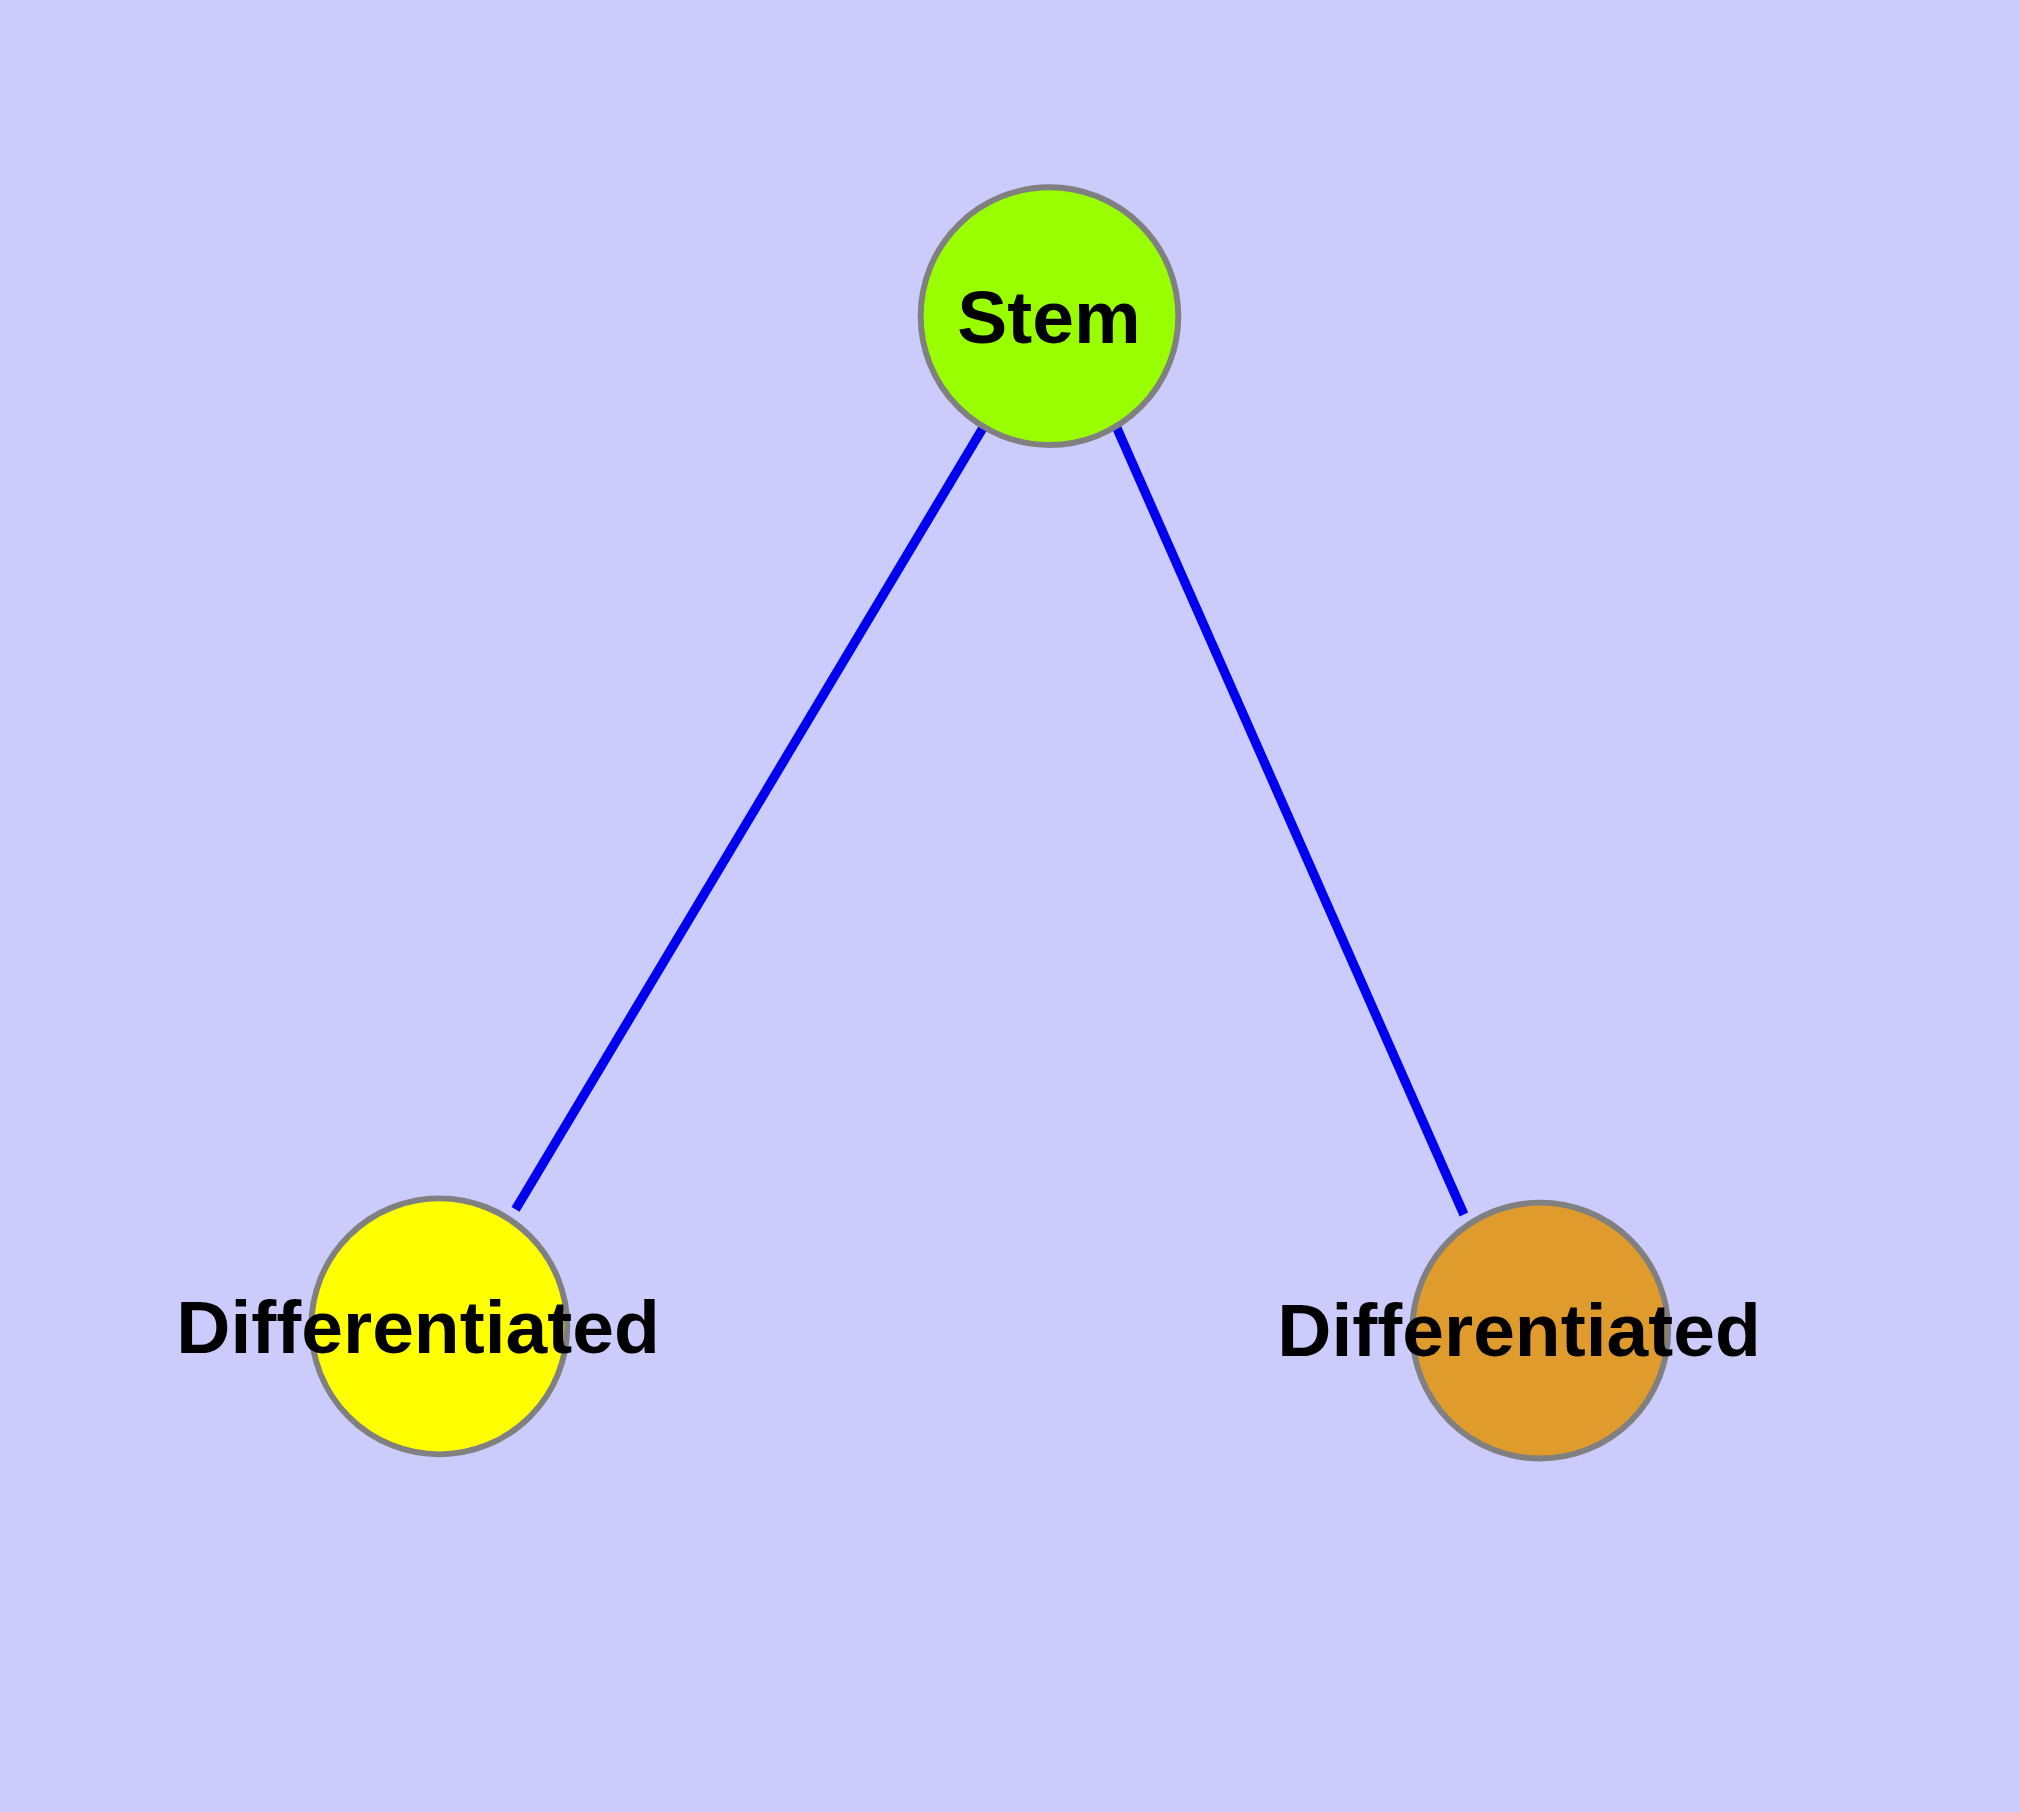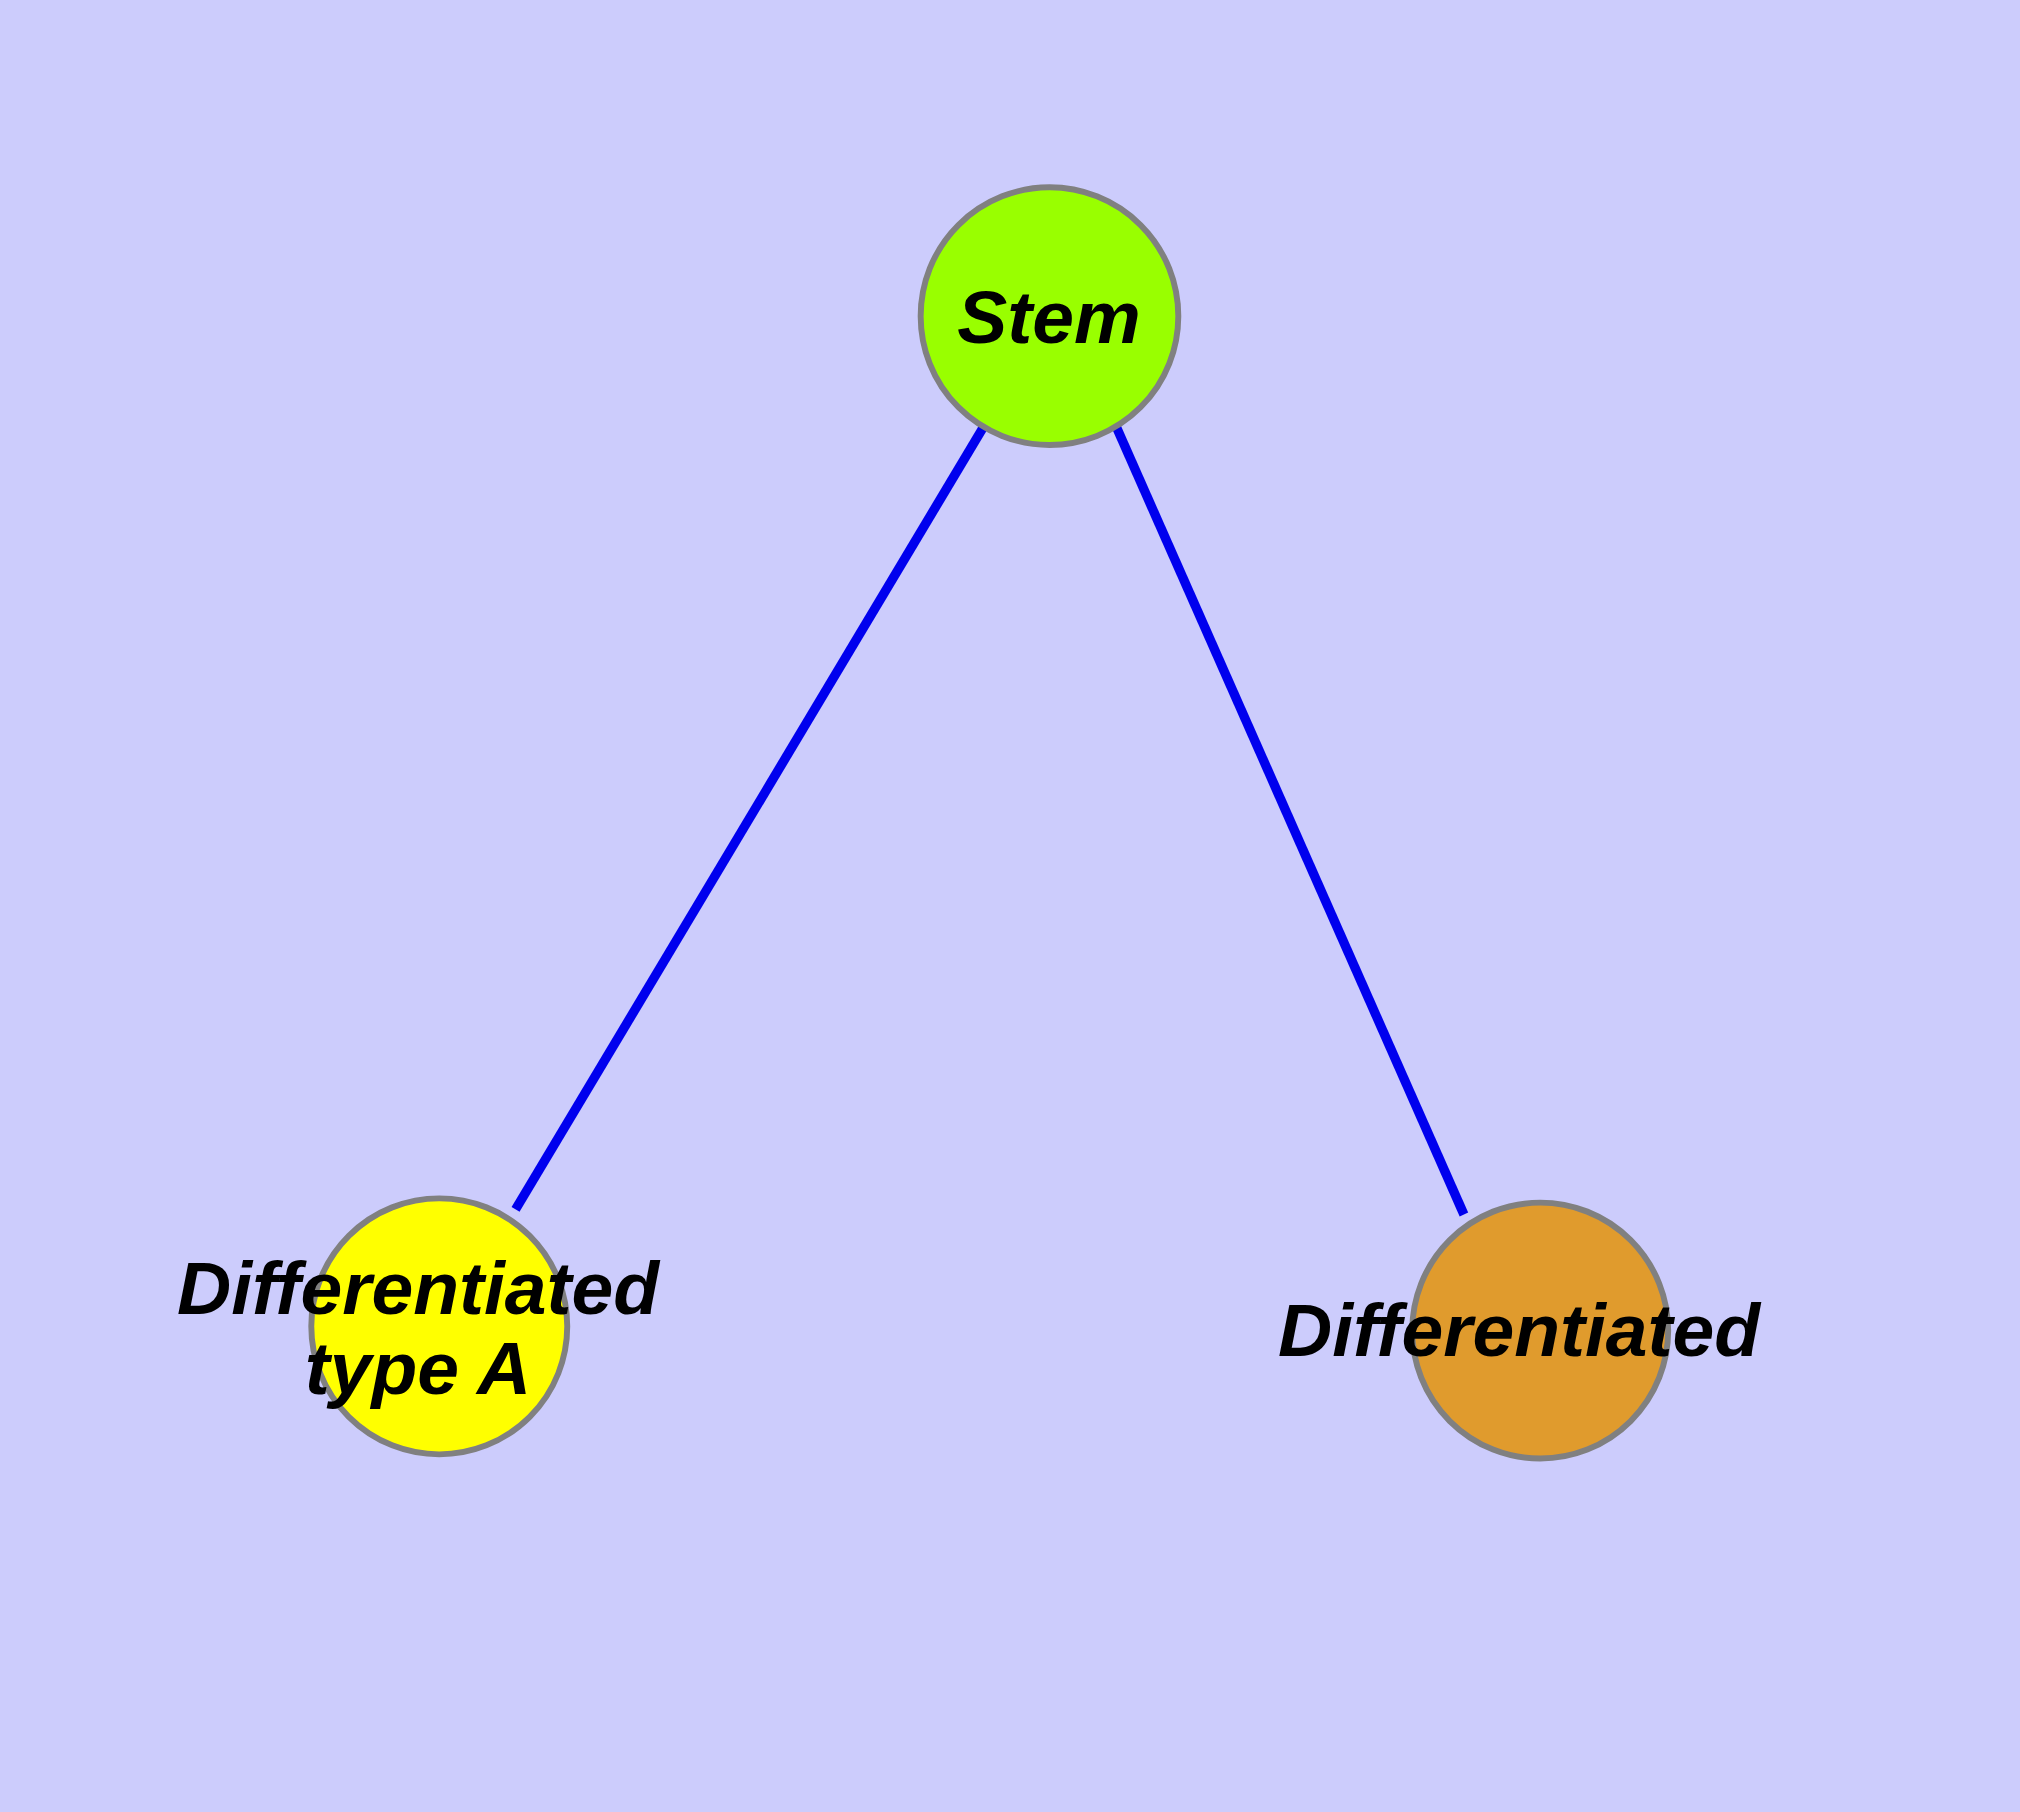--- a/index.html
+++ b/index.html
@@ -32,21 +32,20 @@
   }
   .node-label {
     position: absolute;
     text-align: center;
     font-weight: bold;
     color: #000000;
     line-height: 1.06;
     white-space: pre;
     pointer-events: none;
     transform: translate(-50%, -50%);
-    font-style: italic;
   }
   .label-stem {
     font-size: 75px;
     left: 1049px;
     top: 318px;
   }
   .label-typea {
     font-size: 75px;
     left: 418px;
     top: 1328px;
@@ -71,18 +70,18 @@
     </g>
     <g>
       <circle cx="1238" cy="373" r="152" fill="#99ff00" stroke="#808080" stroke-width="7"></circle>
       <circle cx="518" cy="1565" r="151" fill="#ffff00" stroke="#808080" stroke-width="7"></circle>
       <circle cx="1817" cy="1570" r="151" fill="#e09b2d" stroke="#808080" stroke-width="7"></circle>
     </g>
   </svg>
 
   <div class="node-label label-stem" style="font-size: 75px; color: rgb(0, 0, 0);">Stem</div>
 
-  <div class="node-label label-typea" style="font-size: 75px; color: rgb(0, 0, 0);"><span>Differentiated</span><br><span>type A</span></div>
+  <div class="node-label label-typea" style="font-size: 75px; color: rgb(0, 0, 0);"><span>Differentiated</span><br></div>
 
   <div class="node-label label-typeb" style="font-size: 75px; color: rgb(0, 0, 0);"><span>Differentiated</span><br></div>
 
 </div>
 
 
 </body></html>

